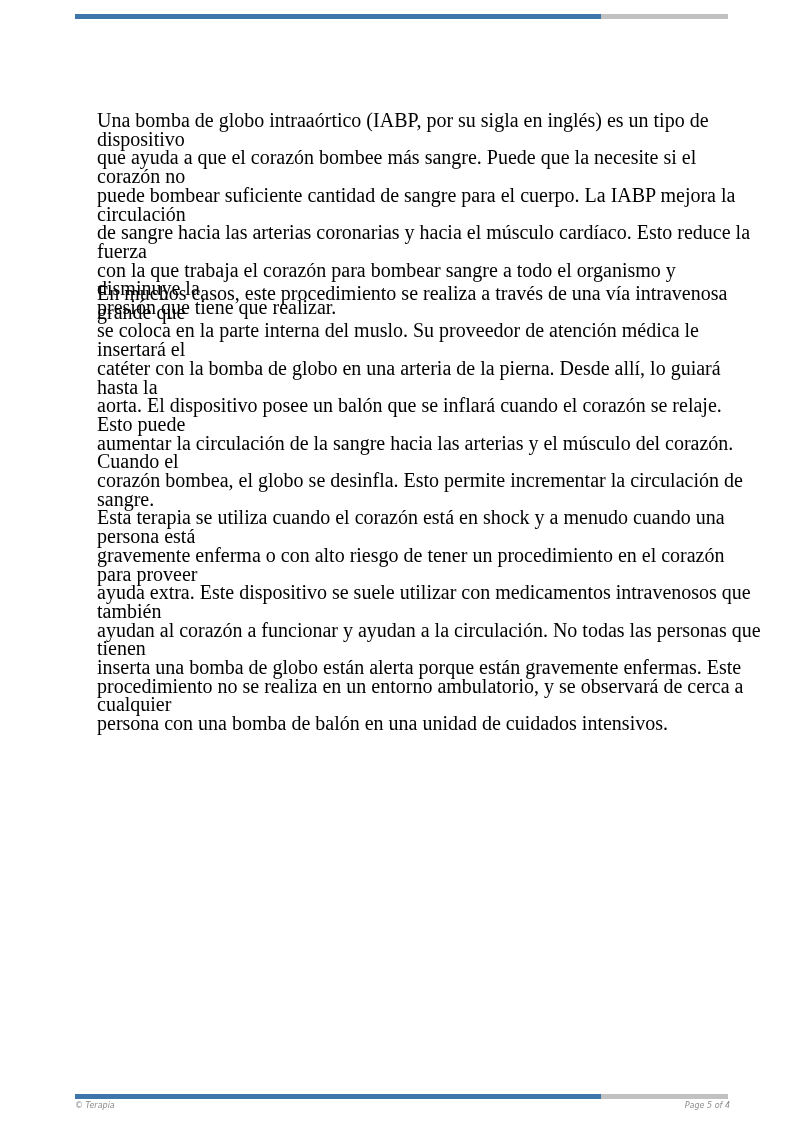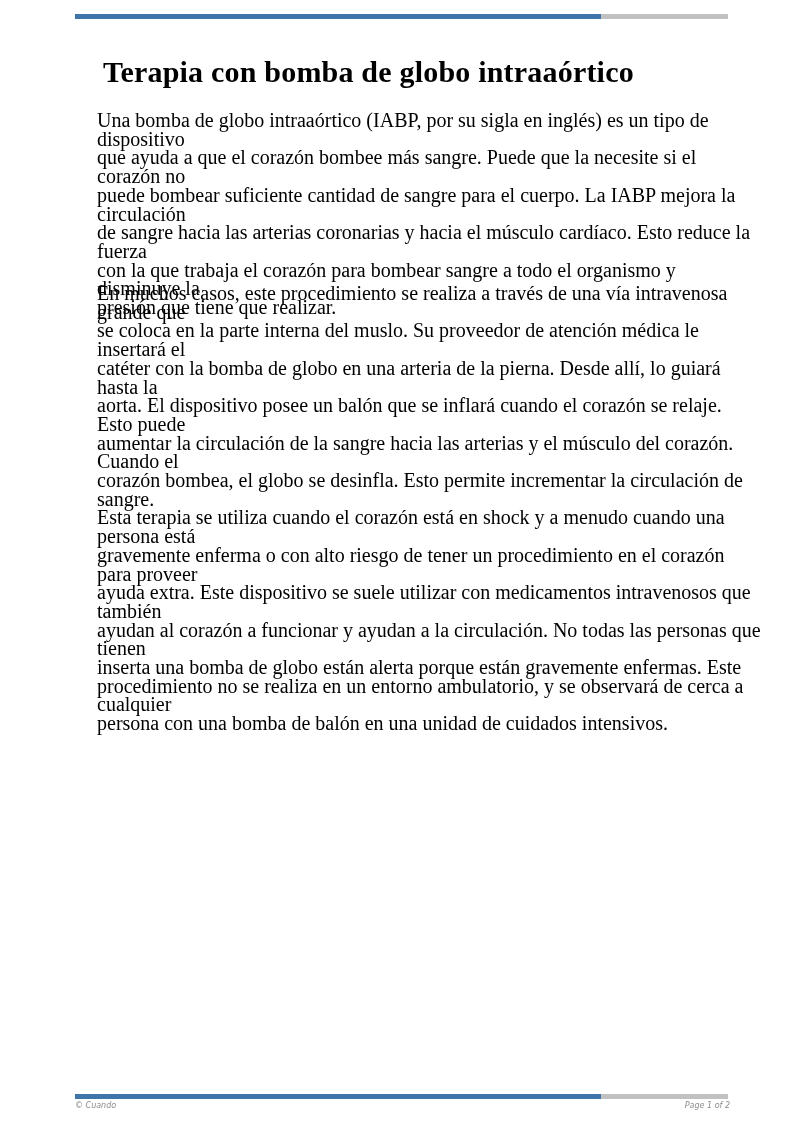--- a/index.html
+++ b/index.html
@@ -84,21 +84,20 @@
 </head>
 <body>
 
 <div class="doc">
 
   <div class="rule rule-top">
     <span class="rule-blue"></span>
     <span class="rule-gray"></span>
   </div>
 
-  <h1 class="doc-title">Terapia con bomba de globo intraaórtico</h1>
 
   <p class="body-par par-1">Una bomba de globo intraaórtico (IABP, por su sigla en inglés) es un tipo de dispositivo
 que ayuda a que el corazón bombee más sangre. Puede que la necesite si el corazón no
 puede bombear suficiente cantidad de sangre para el cuerpo. La IABP mejora la circulación
 de sangre hacia las arterias coronarias y hacia el músculo cardíaco. Esto reduce la fuerza
 con la que trabaja el corazón para bombear sangre a todo el organismo y disminuye la
 presión que tiene que realizar.</p>
 
   <p class="body-par par-2">En muchos casos, este procedimiento se realiza a través de una vía intravenosa grande que
 se coloca en la parte interna del muslo. Su proveedor de atención médica le insertará el
@@ -113,18 +112,18 @@
 inserta una bomba de globo están alerta porque están gravemente enfermas. Este
 procedimiento no se realiza en un entorno ambulatorio, y se observará de cerca a cualquier
 persona con una bomba de balón en una unidad de cuidados intensivos.</p>
 
   <div class="footer">
     <div class="rule rule-bottom">
       <span class="rule-blue"></span>
       <span class="rule-gray"></span>
     </div>
     <div class="footer-row">
-      <span>© Cuando</span>
-      <span>Page 1 of 2</span>
+      <span>© Terapia</span>
+      <span>Page 5 of 4</span>
     </div>
   </div>
 
 </div>
 
 </body></html>

